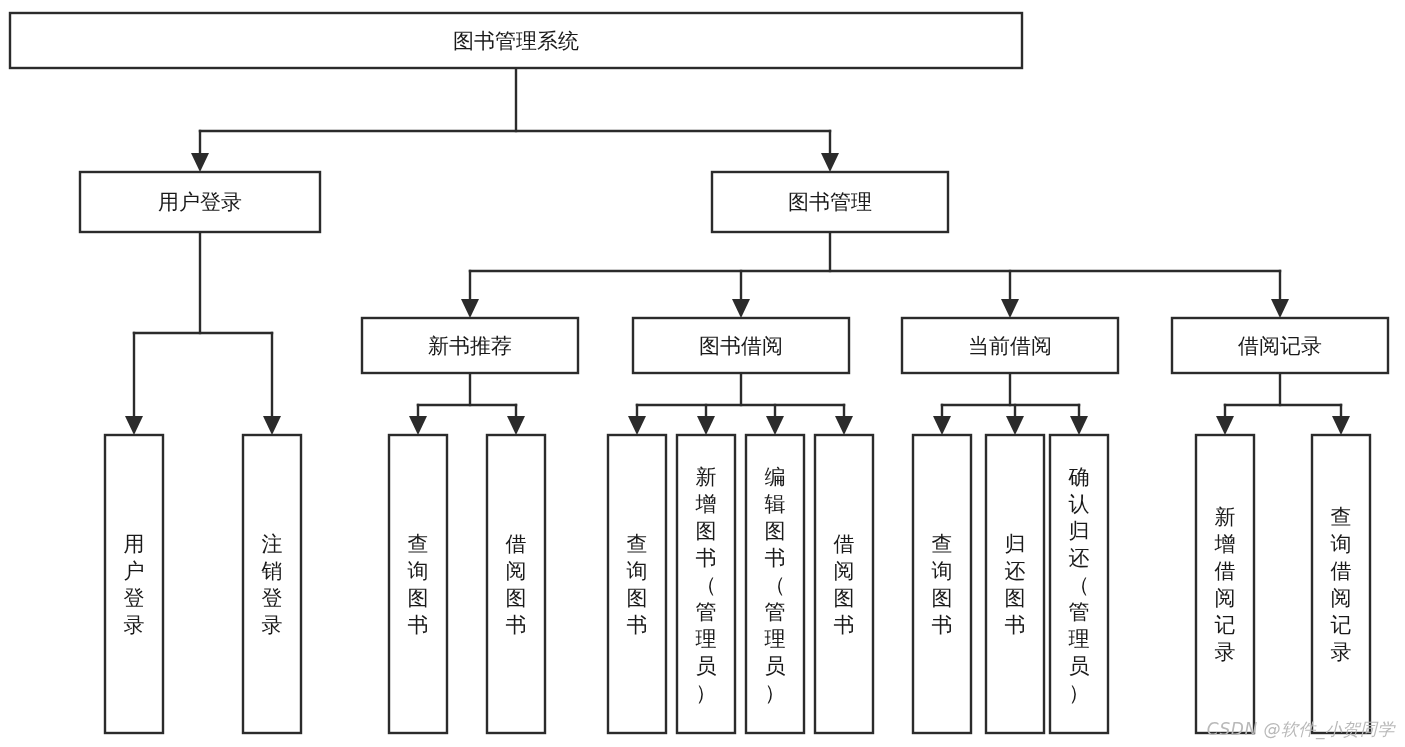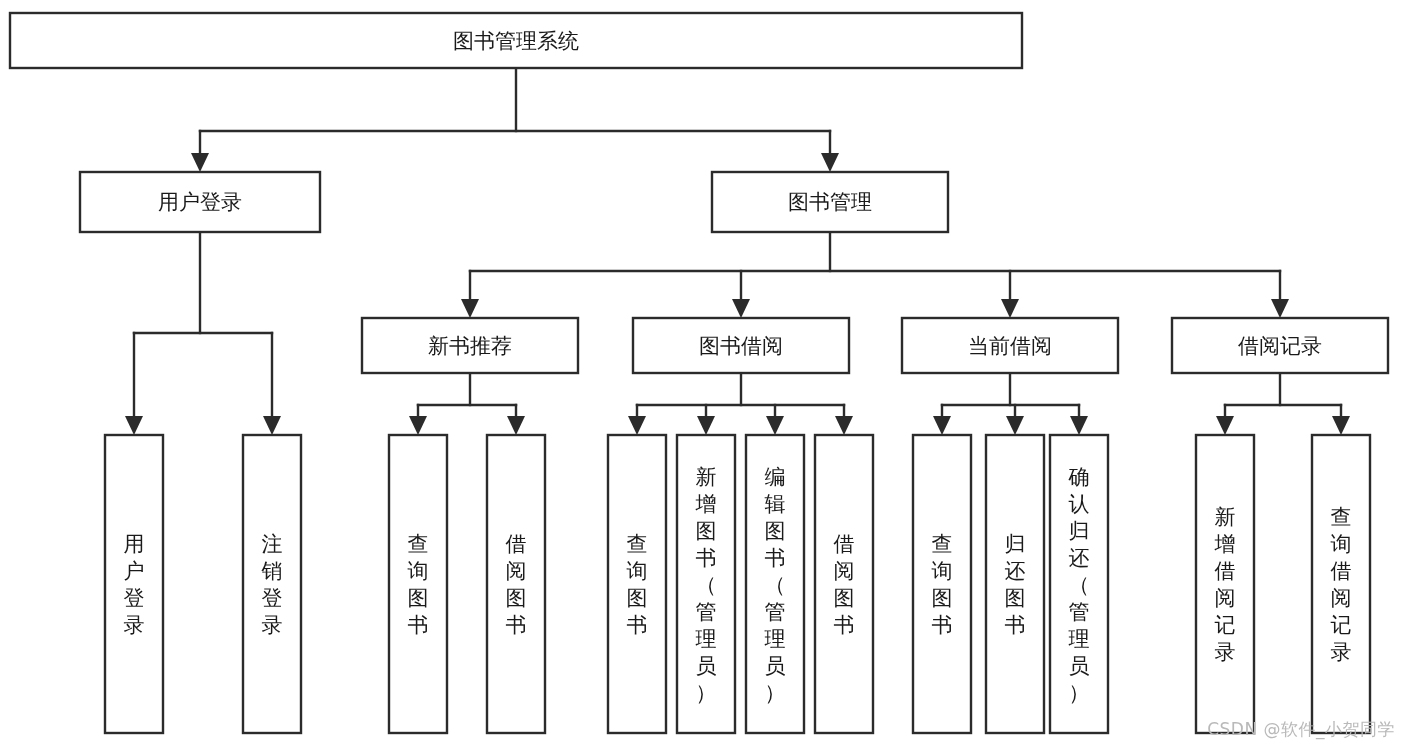--- a/index.html
+++ b/index.html
@@ -58,20 +58,21 @@
   .watermark {
     position: absolute;
     right: 10px;
     bottom: 6px;
     font-family: "DejaVu Sans", "Liberation Sans", sans-serif;
     font-size: 17px;
     color: #b9b9b9;
     letter-spacing: 0.5px;
     white-space: nowrap;
     user-select: none;
+    font-style: italic;
   }
 </style>
 </head>
 <body>
 
 <div id="diagram-root">
   <svg class="diagram" viewBox="0 0 1405 747" xmlns="http://www.w3.org/2000/svg">
     <g id="connector-layer">
         <path d="M 516 68 L 516 131" class="connector"></path>
         <path d="M 200 131 L 830 131" class="connector"></path>

